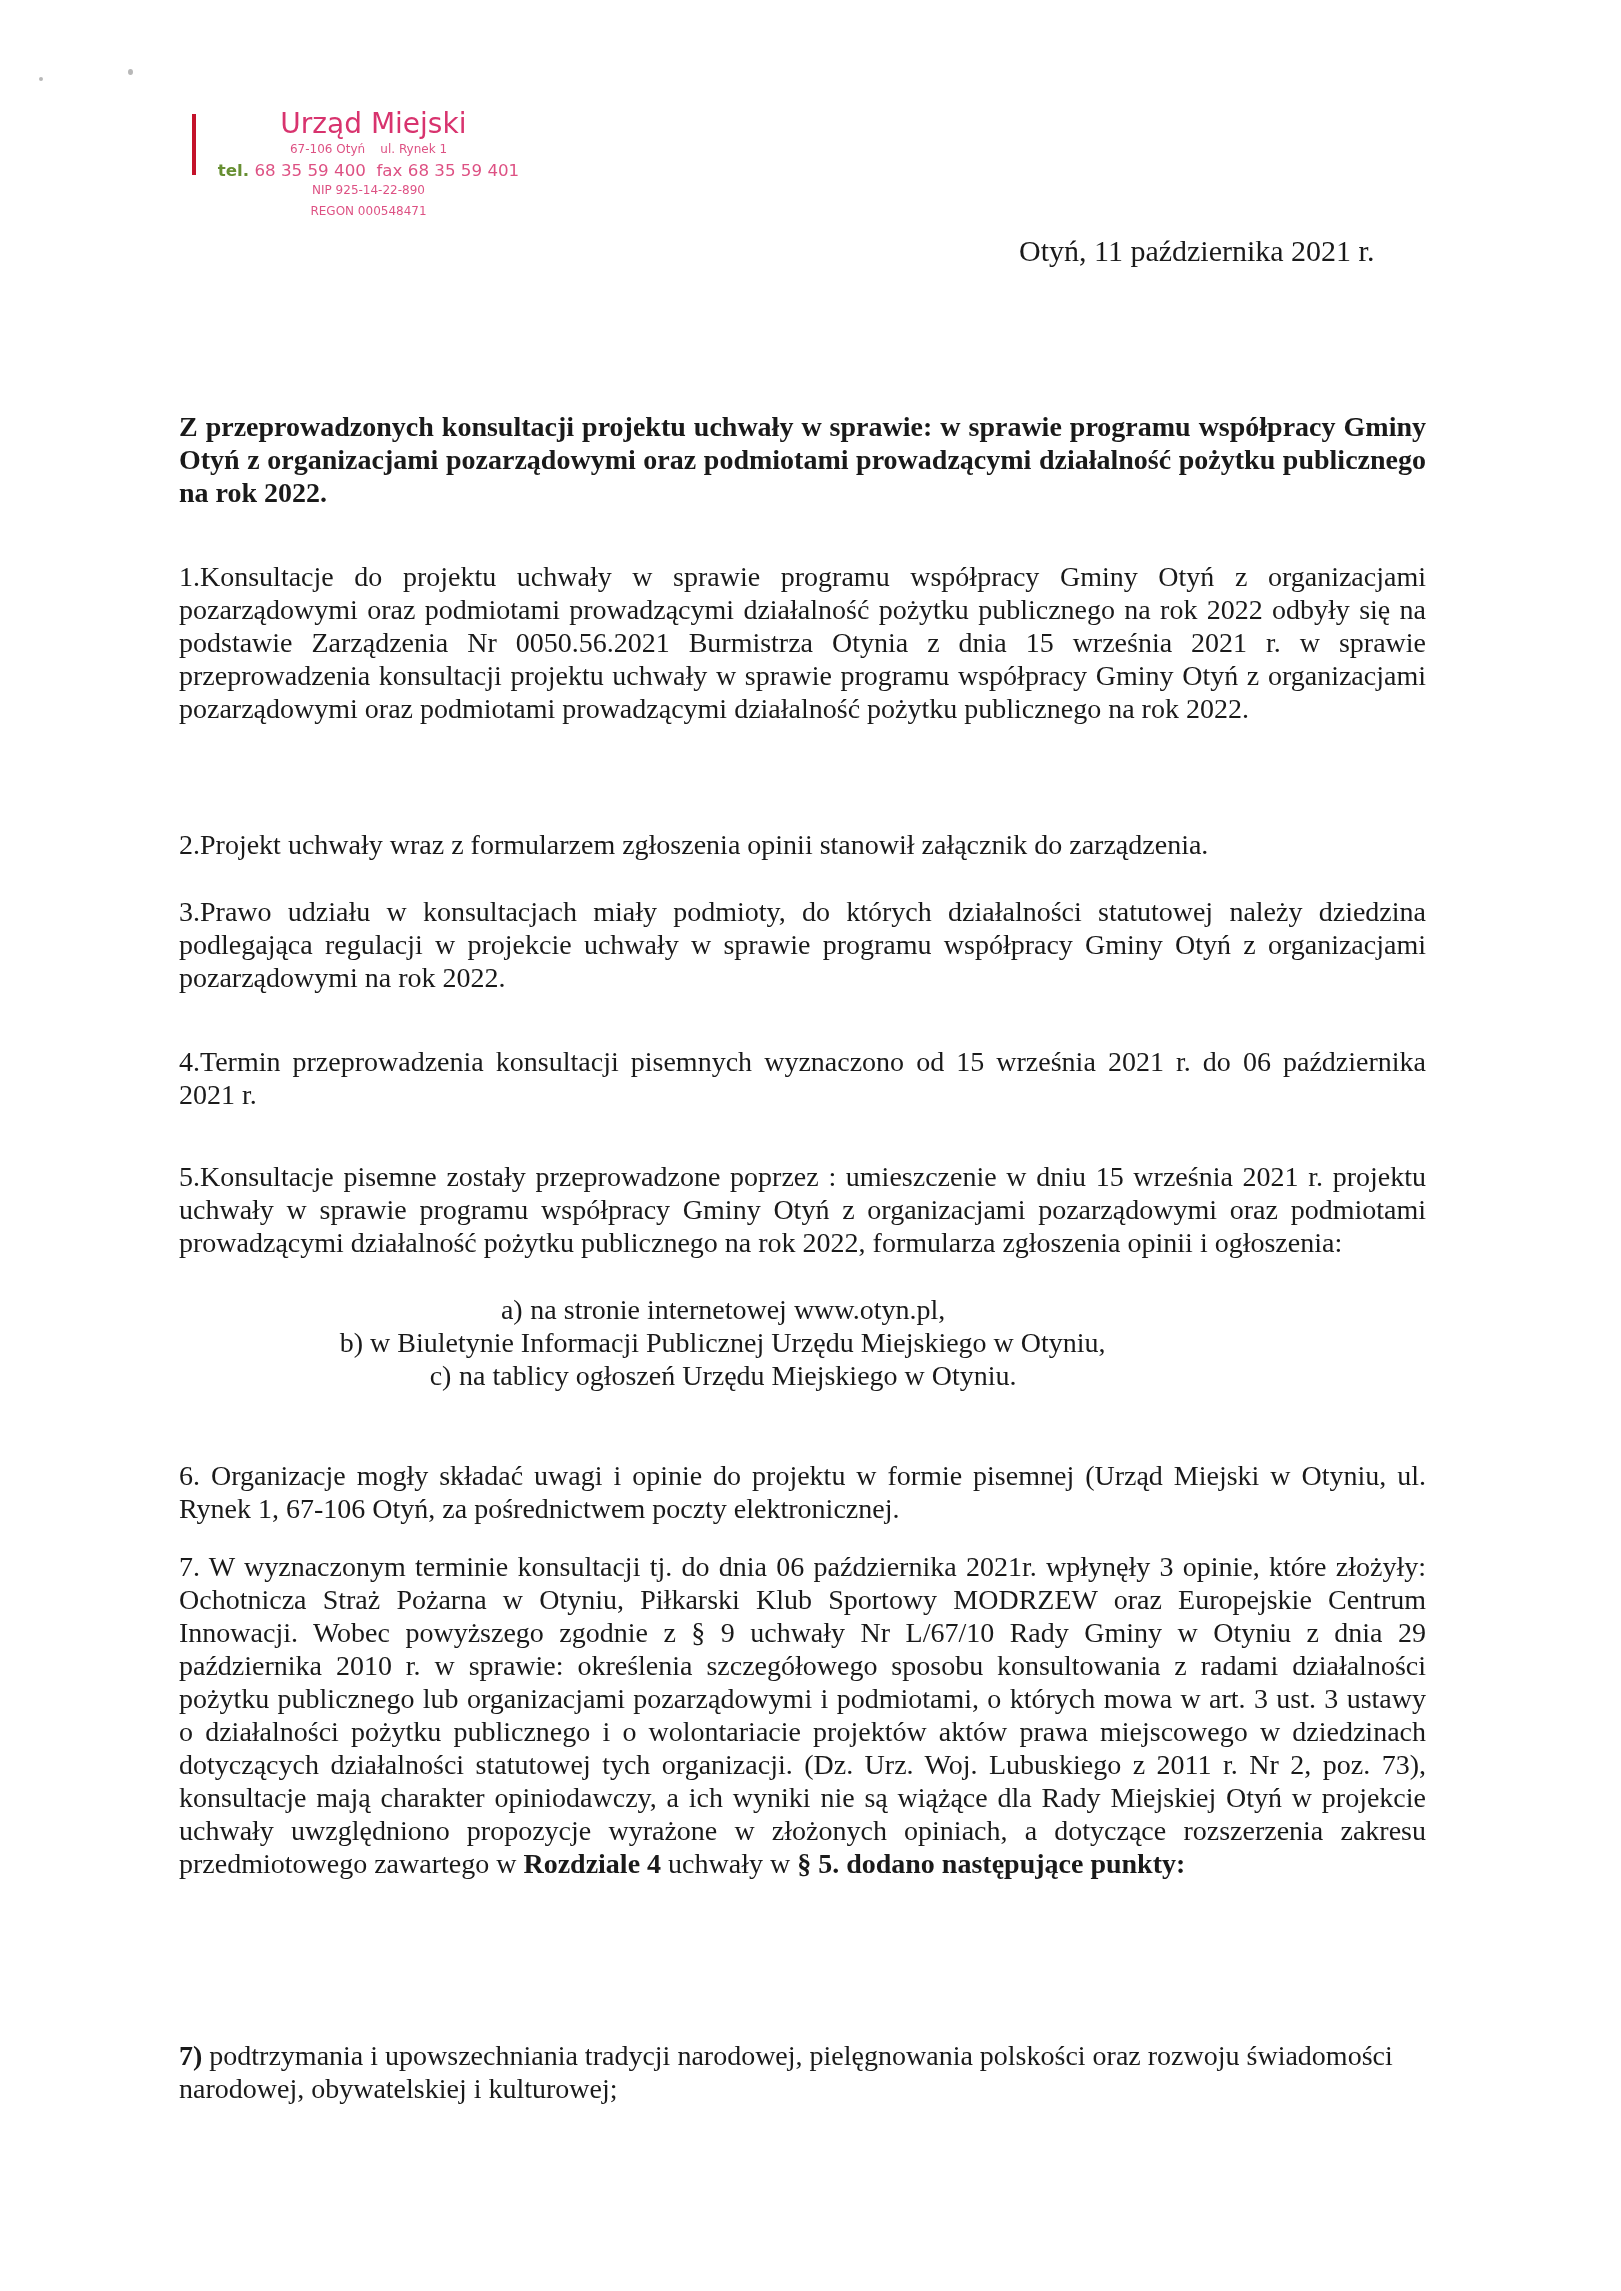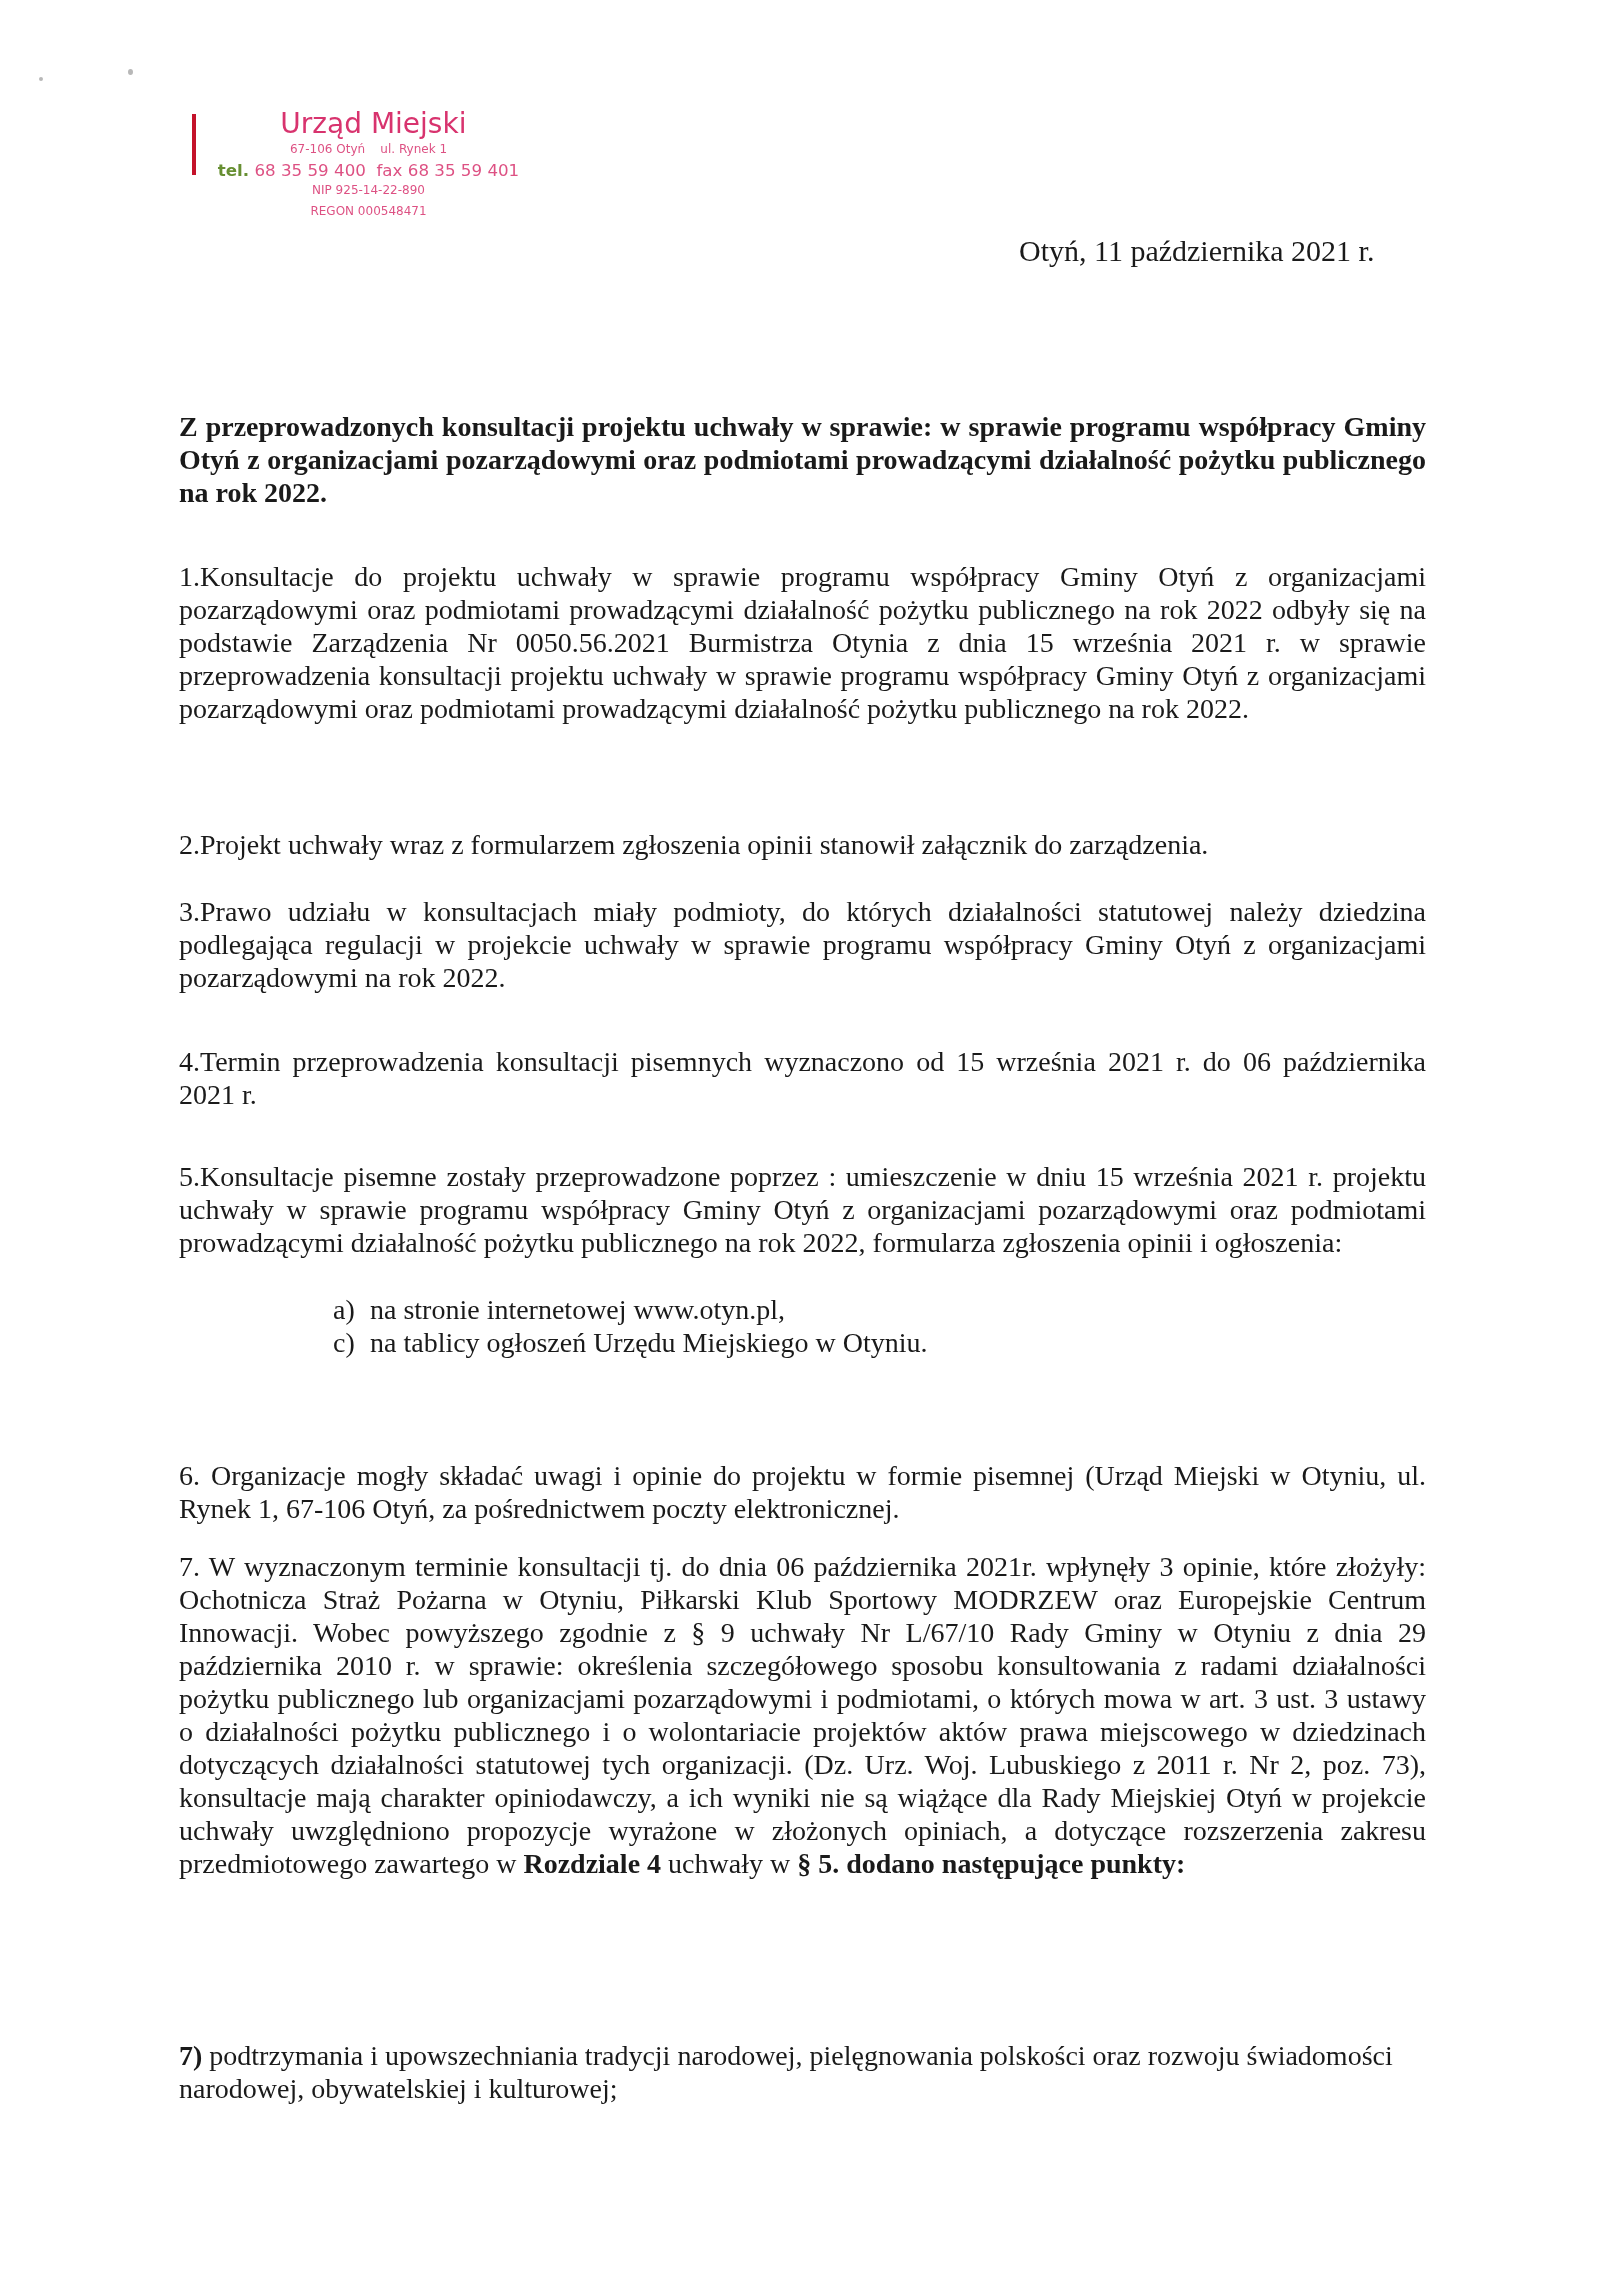--- a/index.html
+++ b/index.html
@@ -16,21 +16,21 @@
     .stamp .line.tel .tel-label { color: #4d7c0f; font-weight: bold; }
     .date { position: absolute; left: 1019px; top: 204px; font-size: 30px; }
     .title { position: absolute; left: 0; width: 1621px; top: 319px; text-align: center;
              font-size: 28px; font-weight: bold; }
     .heading { position: absolute; left: 179px; width: 1247px; top: 380px; font-size: 28px;
                font-weight: bold; line-height: 33px; text-align: justify; }
     .body { position: absolute; left: 179px; width: 1247px; font-size: 28px; line-height: 33px;
             text-align: justify; }
     .body p { margin: 0; }
     .list { position: absolute; left: 333px; font-size: 28px; line-height: 33px; }
-    .list div { white-space: nowrap; }
+    .list div { white-space: nowrap; text-align: center; }
     .list .mk { display: inline-block; width: 37px; }
     b { font-weight: bold; }
   </style>
 </head>
 <body>
 
 <div class="page">
 
   <div class="speck" style="left:39px;top:47px;width:3.9px;height:3.9px;"></div>
   <div class="speck" style="left:128px;top:39px;width:4.9px;height:5.9px;"></div>
@@ -64,20 +64,21 @@
   <div class="body" style="top:1015px;">
     <p>4.Termin przeprowadzenia konsultacji pisemnych wyznaczono od 15 września 2021 r. do 06 października 2021 r.</p>
   </div>
 
   <div class="body" style="top:1130px;">
     <p>5.Konsultacje pisemne zostały przeprowadzone poprzez : umieszczenie w dniu 15 września 2021 r.  projektu uchwały w sprawie programu współpracy Gminy Otyń z organizacjami pozarządowymi oraz podmiotami prowadzącymi działalność pożytku publicznego na rok 2022, formularza zgłoszenia opinii i ogłoszenia:</p>
   </div>
 
   <div class="list" style="top:1263px;">
     <div><span class="mk">a)</span><span>na stronie internetowej www.otyn.pl,</span></div>
+    <div><span class="mk">b)</span><span>w Biuletynie Informacji Publicznej Urzędu Miejskiego w Otyniu,</span></div>
     <div><span class="mk">c)</span><span>na tablicy ogłoszeń Urzędu Miejskiego w Otyniu.</span></div>
   </div>
 
   <div class="body" style="top:1429px;">
     <p>6. Organizacje mogły składać uwagi i opinie do projektu w formie pisemnej (Urząd Miejski w Otyniu, ul. Rynek 1, 67-106 Otyń, za pośrednictwem poczty elektronicznej.</p>
   </div>
 
   <div class="body" style="top:1520px;">
     <p><span>7. W wyznaczonym terminie konsultacji tj. do dnia 06 października 2021r. wpłynęły 3 opinie, które złożyły: Ochotnicza Straż Pożarna w Otyniu, Piłkarski Klub Sportowy MODRZEW oraz Europejskie Centrum Innowacji. Wobec powyższego zgodnie z § 9 uchwały Nr L/67/10 Rady Gminy w Otyniu z dnia 29 października 2010 r. w sprawie: określenia szczegółowego sposobu konsultowania z radami działalności pożytku publicznego lub organizacjami pozarządowymi i podmiotami, o których mowa w art. 3 ust. 3 ustawy o działalności  pożytku publicznego i o wolontariacie projektów aktów prawa miejscowego w dziedzinach dotyczących działalności statutowej tych organizacji. (Dz. Urz. Woj. Lubuskiego z 2011 r. Nr 2, poz. 73), konsultacje mają charakter opiniodawczy, a ich wyniki nie są wiążące dla Rady Miejskiej Otyń w projekcie uchwały uwzględniono propozycje wyrażone w złożonych  opiniach, a dotyczące rozszerzenia zakresu przedmiotowego zawartego w </span><b>Rozdziale 4</b><span> uchwały w </span><b>§ 5. dodano następujące punkty:</b></p>
   </div>

